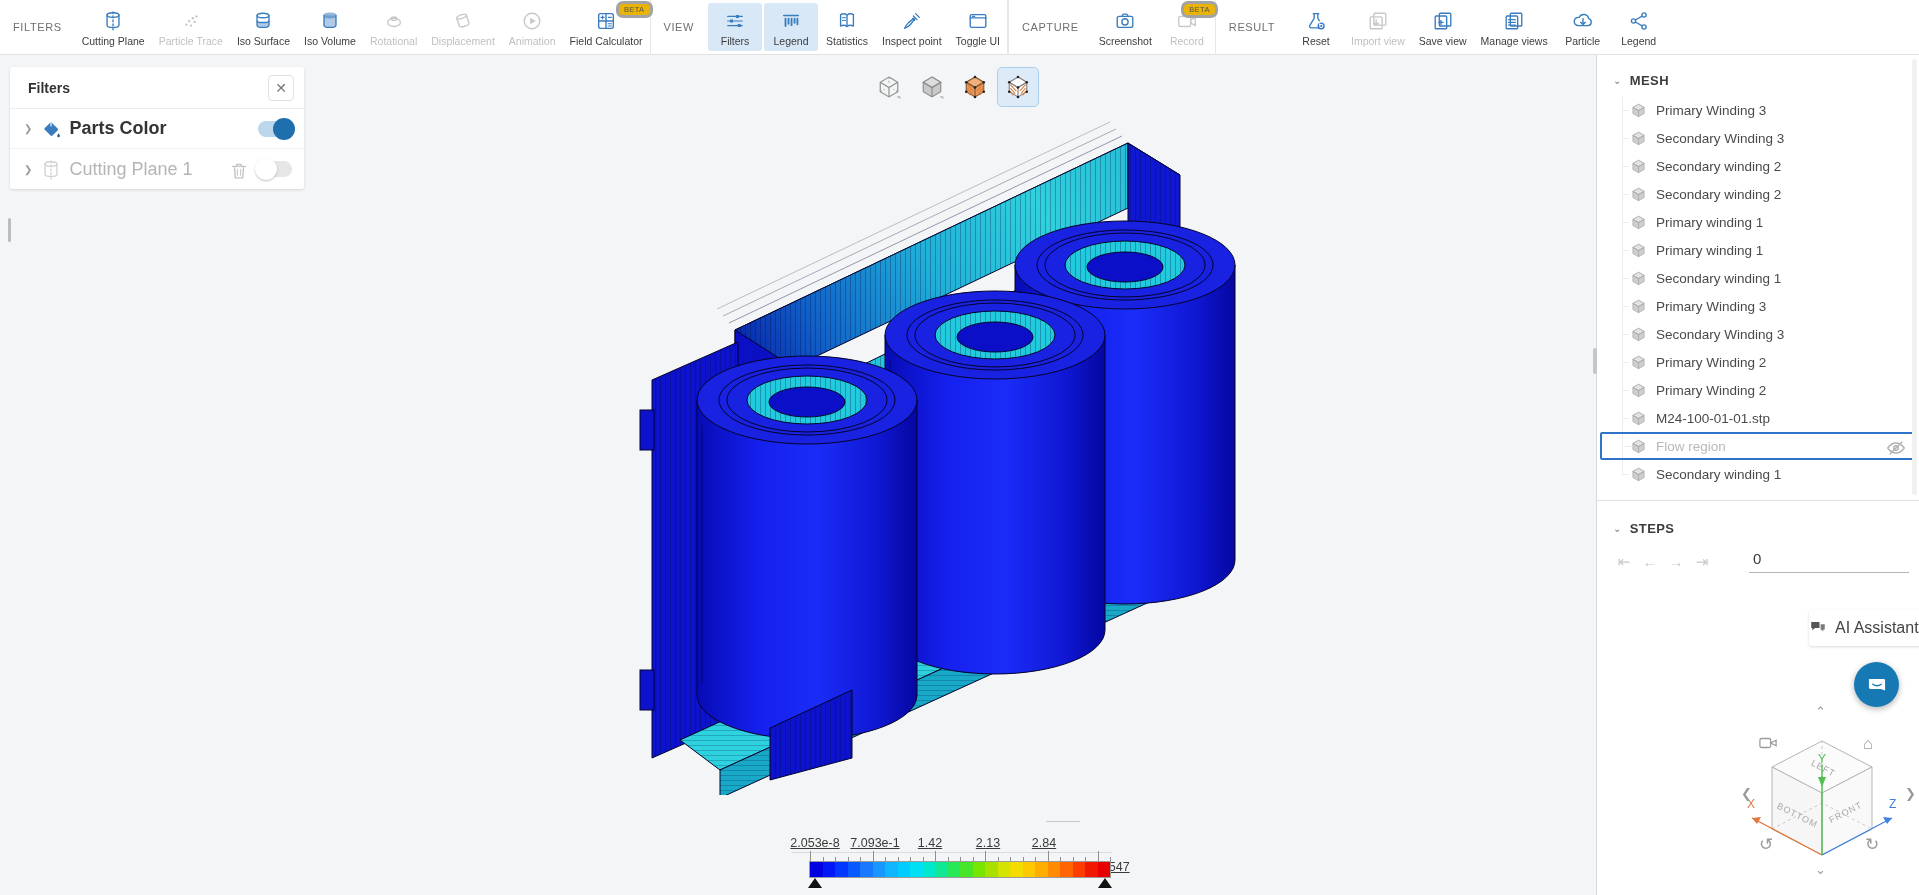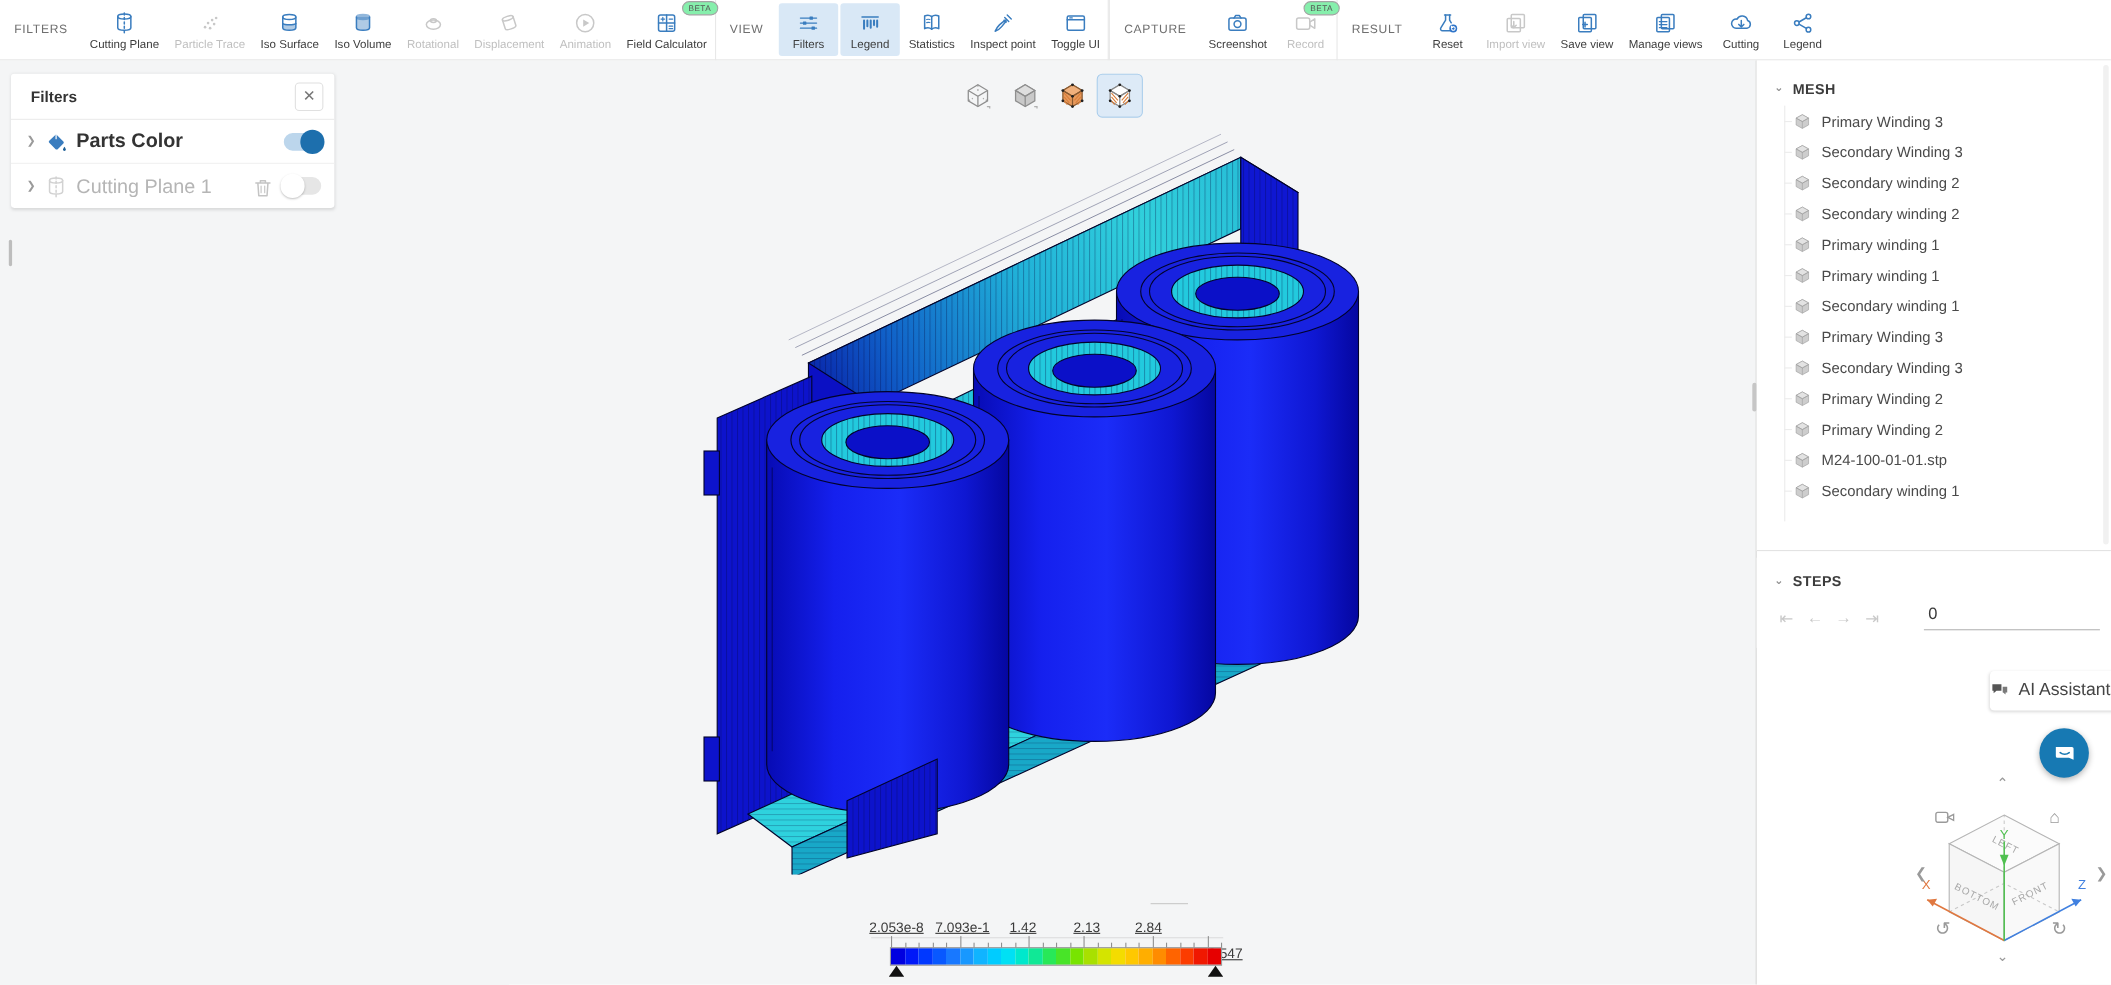--- a/index.html
+++ b/index.html
@@ -15,22 +15,22 @@
   .tb-section{display:flex;align-items:center;}
   .tb-label{font-size:11px;color:var(--txt-gray);letter-spacing:.6px;padding:0 13px;white-space:nowrap;}
   .tb-tools{display:flex;align-items:stretch;height:100%;}
   .tool{position:relative;display:flex;flex-direction:column;align-items:center;justify-content:center;
     min-width:54px;padding:4px 6px 3px;margin:3px 1px;border-radius:3px;cursor:pointer;}
   .tool .t-icon{height:24px;display:flex;align-items:center;justify-content:center;color:var(--blue);}
   .tool .t-label{font-size:10.5px;color:var(--txt);margin-top:2px;white-space:nowrap;}
   .tool.disabled .t-icon{color:var(--disabled);}
   .tool.disabled .t-label{color:#bfbfbf;}
   .tool.active{background:var(--active-bg);}
-  .beta{position:absolute;top:-2px;right:-4px;font-size:7.5px;color:#555;border:1px solid #a3a3a3;
-    border-radius:7px;padding:1px 5px;background:#86efac;letter-spacing:.4px;}
+  .beta{position:absolute;top:-2px;right:-4px;font-size:7.5px;color:#555;border:3px solid #a3a3a3;
+    border-radius:7px;padding:1px 5px;background:#eab308;letter-spacing:.4px;}
   .tb-divider{width:1px;background:#e8e8e8;height:55px;}
   
   .viewport{position:absolute;left:0;top:55px;width:1597px;height:840px;background:var(--vp-bg);overflow:hidden;}
   .edge-handle{position:absolute;left:8px;top:163px;width:3px;height:24px;border-radius:2px;background:#bdbdbd;}
   
   .filters-card{position:absolute;left:10px;top:12px;width:294px;background:#fff;border-radius:3px;
     box-shadow:0 1px 3px rgba(0,0,0,.12);}
   .fc-header{display:flex;align-items:center;justify-content:space-between;height:42px;
     padding:0 10px 0 18px;border-bottom:1px solid #ececec;}
   .fc-title{font-size:14px;font-weight:bold;color:#333;}
@@ -335,21 +335,21 @@
           </span>
           <span class="t-label">Manage views</span>
         </div>
         <div class="tool">
           <span class="t-icon">
             <svg width="22" height="22" viewBox="0 0 24 24" fill="none" stroke="currentColor" stroke-width="1.5" stroke-linecap="round" stroke-linejoin="round">
               <path d="M7 17a4.5 4.5 0 1 1 .8-8.9A5.5 5.5 0 0 1 18.2 9.4 3.9 3.9 0 0 1 17.6 17z"></path>
               <path d="M12 9.5v6M9.5 13.3l2.5 2.5 2.5-2.5"></path>
             </svg>
           </span>
-          <span class="t-label">Cutting</span>
+          <span class="t-label">Particle</span>
         </div>
         <div class="tool">
           <span class="t-icon">
             <svg width="22" height="22" viewBox="0 0 24 24" fill="none" stroke="currentColor" stroke-width="1.5" stroke-linecap="round" stroke-linejoin="round">
               <circle cx="6" cy="12" r="2.3"></circle>
               <circle cx="17.5" cy="5.5" r="2.3"></circle>
               <circle cx="17.5" cy="18.5" r="2.3"></circle>
               <path d="M8.1 10.9l7.3-4.2M8.1 13.1l7.3 4.2"></path>
             </svg>
           </span>
@@ -744,20 +744,35 @@
       </div>
       <div class="mesh-row">
         <span class="m-icon"><svg width="17" height="17" viewBox="0 0 24 24">
             <g stroke="#9e9e9e" stroke-width=".8">
               <path d="M12 3.2 20 7.6v8.8L12 20.8 4 16.4V7.6z" fill="#cdcdcd"></path>
               <path d="M12 3.2 20 7.6 12 12 4 7.6z" fill="#e3e3e3"></path>
               <path d="M12 12v8.8M4 7.6 12 12l8-4.4" fill="none"></path>
             </g>
           </svg></span>
         <span class="m-label">M24-100-01-01.stp</span>
+      </div>
+      <div class="mesh-row selected">
+        <span class="m-icon"><svg width="17" height="17" viewBox="0 0 24 24">
+            <g stroke="#9e9e9e" stroke-width=".8">
+              <path d="M12 3.2 20 7.6v8.8L12 20.8 4 16.4V7.6z" fill="#cdcdcd"></path>
+              <path d="M12 3.2 20 7.6 12 12 4 7.6z" fill="#e3e3e3"></path>
+              <path d="M12 12v8.8M4 7.6 12 12l8-4.4" fill="none"></path>
+            </g>
+          </svg></span>
+        <span class="m-label">Flow region</span>
+        <span class="m-eye"><svg width="22" height="22" viewBox="0 0 24 24" fill="none" stroke="currentColor" stroke-width="1.5" stroke-linecap="round" stroke-linejoin="round">
+            <path d="M3 12c2.5-3.6 6-5.5 9-5.5s6.5 1.9 9 5.5c-2.5 3.6-6 5.5-9 5.5S5.5 15.6 3 12z"></path>
+            <circle cx="12" cy="12" r="2.5"></circle>
+            <path d="M5.5 18.5 18.5 5.5"></path>
+          </svg></span>
       </div>
       <div class="mesh-row">
         <span class="m-icon"><svg width="17" height="17" viewBox="0 0 24 24">
             <g stroke="#9e9e9e" stroke-width=".8">
               <path d="M12 3.2 20 7.6v8.8L12 20.8 4 16.4V7.6z" fill="#cdcdcd"></path>
               <path d="M12 3.2 20 7.6 12 12 4 7.6z" fill="#e3e3e3"></path>
               <path d="M12 12v8.8M4 7.6 12 12l8-4.4" fill="none"></path>
             </g>
           </svg></span>
         <span class="m-label">Secondary winding 1</span>

